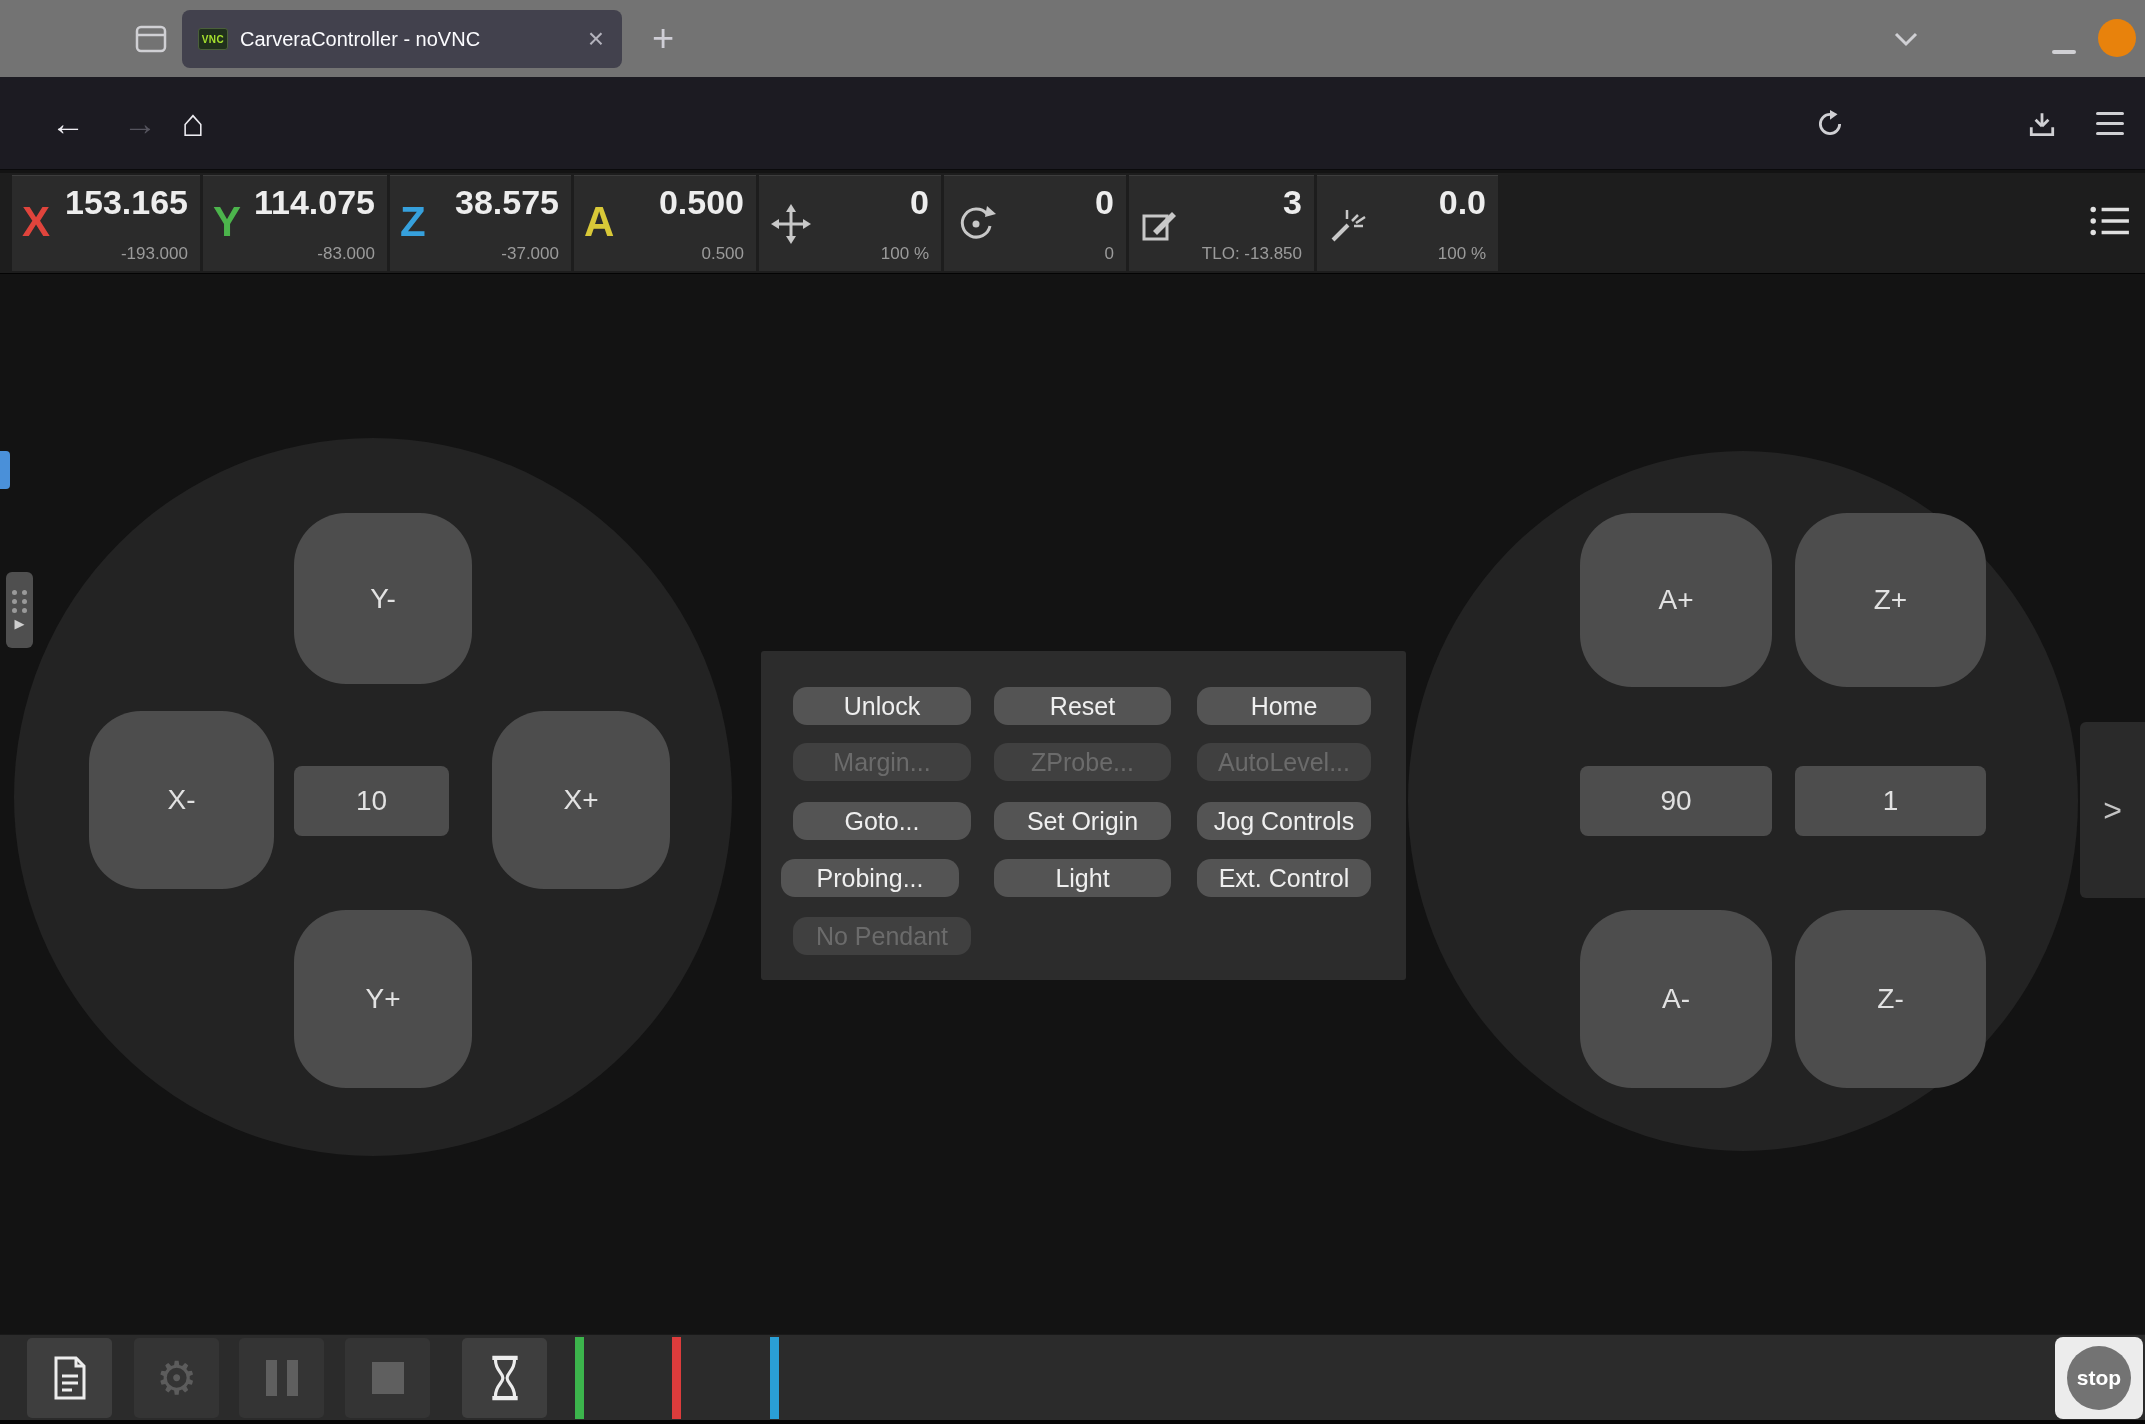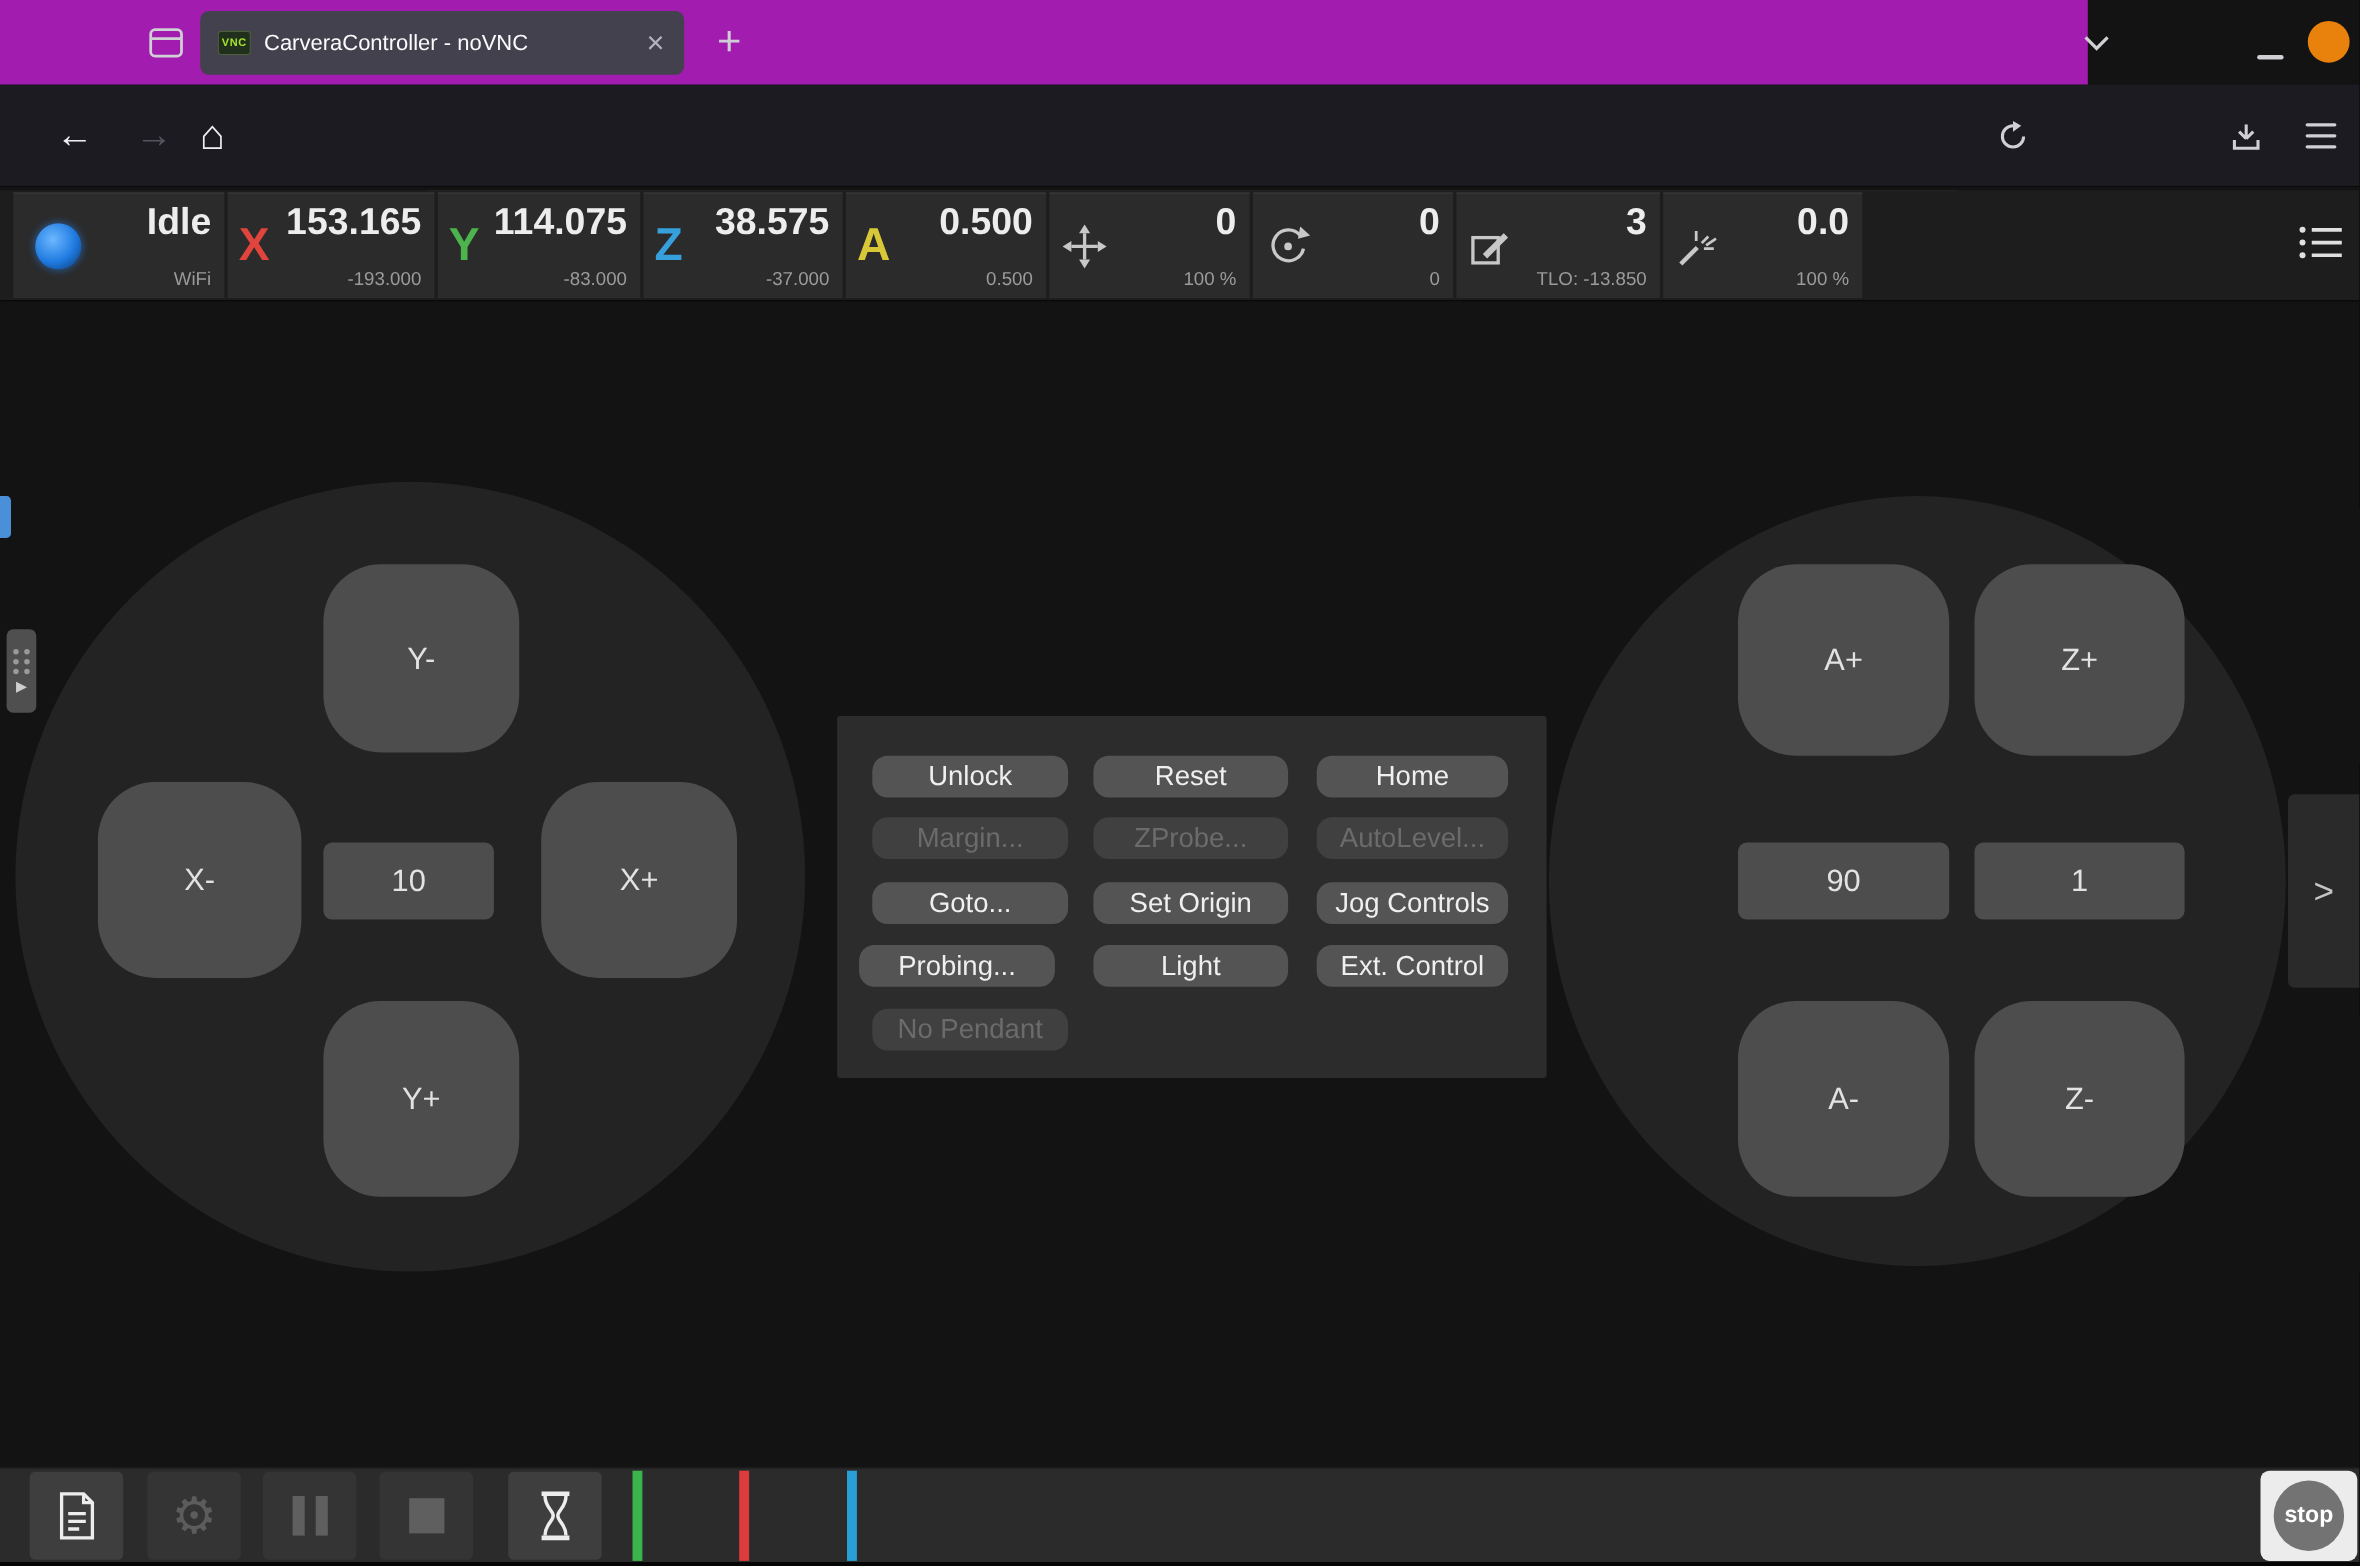--- a/index.html
+++ b/index.html
@@ -1,20 +1,20 @@
 <!DOCTYPE html>
 <html><head>
 <meta charset="utf-8">
 <style>
   *{box-sizing:border-box;margin:0;padding:0}
   body{margin:0;background:#000;font-family:"Liberation Sans","DejaVu Sans",sans-serif;-webkit-font-smoothing:antialiased}
   #screen{position:relative;width:2145px;height:1424px;background:#131313;overflow:hidden}
 
   
-  .tabbar{position:absolute;left:0;top:0;width:1898px;height:77px;background:#a21caf}
+  .tabbar{position:absolute;left:0;top:0;width:2145px;height:77px;background:#737373}
   .ffview{position:absolute;left:131px;top:22px;width:40px;height:34px;display:flex;align-items:center;justify-content:center;border-radius:6px}
   .tab{position:absolute;left:182px;top:10px;width:440px;height:58px;background:#42414d;border-radius:8px;display:flex;align-items:center;padding:0 16px;gap:12px}
   .favicon{width:30px;height:22px;background:#20301c;border:1px solid #4a5f3a;border-radius:3px;color:#a6e22e;font-size:10px;font-weight:bold;display:flex;align-items:center;justify-content:center;letter-spacing:.5px}
   .tab-title{color:#fbfbfe;font-size:20px;flex:1;white-space:nowrap;overflow:hidden}
   .tab-close{color:#b4b3bd;font-size:28px;line-height:1;padding:0 2px;cursor:default}
   .newtab{position:absolute;left:640px;top:14px;width:46px;height:48px;color:#cfced6;font-size:38px;display:flex;align-items:center;justify-content:center}
   .tabs-chevron{position:absolute;left:1892px;top:30px}
   .win-min{position:absolute;left:2052px;top:50px;width:24px;height:4px;background:#d0d0d4;border-radius:2px}
   .win-orange{position:absolute;left:2098px;top:19px;width:38px;height:38px;border-radius:50%;background:#e8820c}
 
@@ -144,25 +144,20 @@
     <div class="nav-ico" style="left:2082px">
       <div class="hamburger">
           <span></span>
           <span></span>
           <span></span>
         </div>
     </div>
   </div>
 
   <div class="statusbar">
-    <div class="seg" style="width:192px">
-      <span class="state-dot"></span>
-      <span class="seg-main" style="font-weight:600">Idle</span>
-      <span class="seg-sub">WiFi</span>
-    </div>
 
     <div class="seg" style="width:188px">
       <span class="seg-letter axis-x">X</span>
       <span class="seg-main">153.165</span>
       <span class="seg-sub">-193.000</span>
     </div>
     <div class="seg" style="width:184px">
       <span class="seg-letter axis-y">Y</span>
       <span class="seg-main">114.075</span>
       <span class="seg-sub">-83.000</span>

